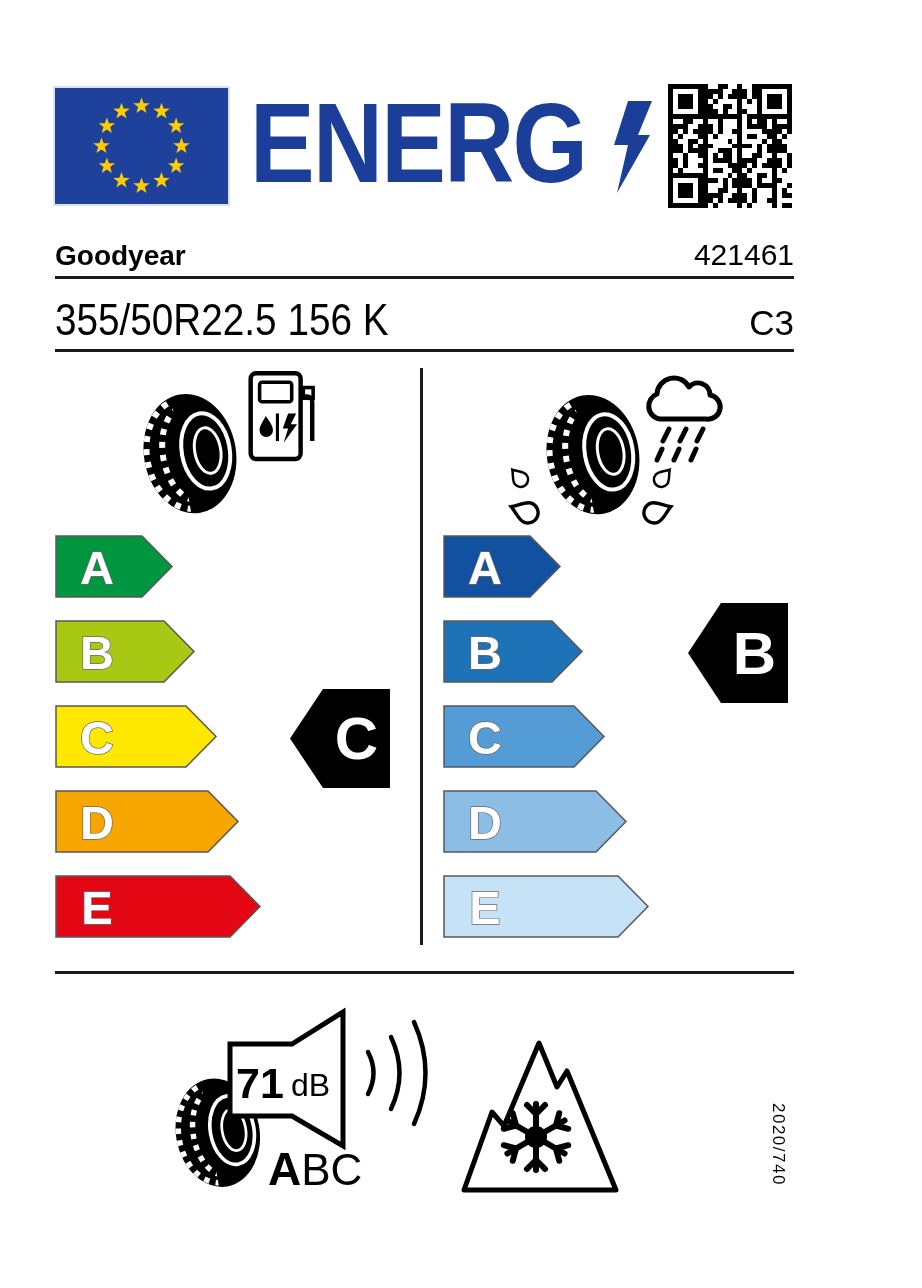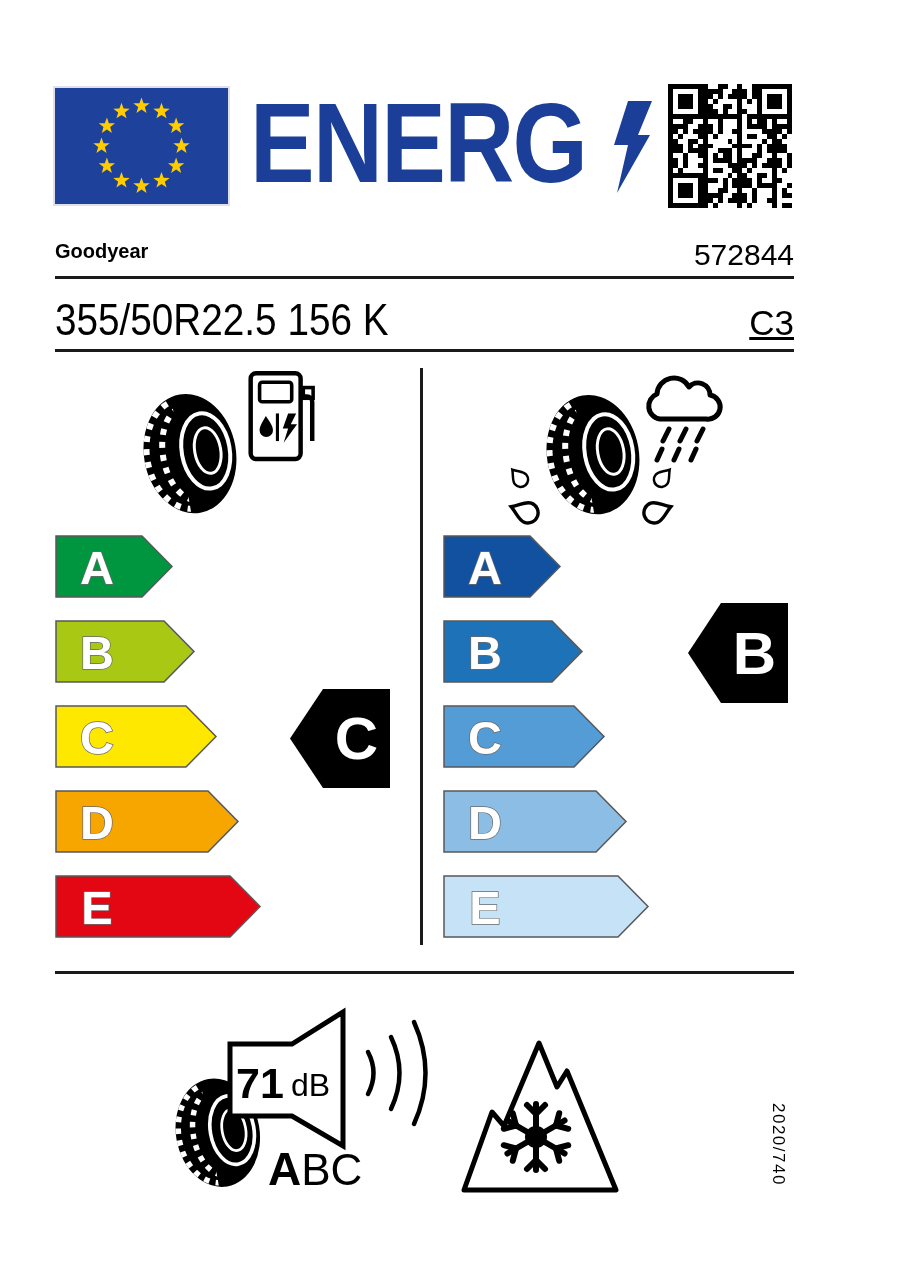--- a/index.html
+++ b/index.html
@@ -3,24 +3,24 @@
 <meta charset="utf-8">
 <style>
   html,body{margin:0;padding:0;background:#fff;}
   body{font-family:"Liberation Sans","DejaVu Sans",sans-serif;color:#000;}
   .label{position:relative;width:922px;height:1288px;background:#fff;overflow:hidden;}
   .abs{position:absolute;}
   .rule{position:absolute;background:#1a1a1a;height:3px;width:739px;left:55px;}
   .flag{position:absolute;left:55px;top:88px;width:173px;height:116px;background:#1e429b;outline:2px solid #dfe0ea;}
   .energ{position:absolute;left:250px;top:86px;font-size:114px;line-height:1;font-weight:bold;
          color:#1b3f99;letter-spacing:-2px;transform:scaleX(.85);transform-origin:left top;white-space:nowrap;}
-  .brand{position:absolute;left:55px;top:240px;font-size:20px;font-weight:bold;}
+  .brand{position:absolute;left:55px;top:240px;font-size:28px;font-weight:bold;}
   .code{position:absolute;right:128px;top:238px;font-size:30px;}
   .tsize{position:absolute;left:55px;top:294px;font-size:45px;transform:scaleX(.86);transform-origin:left top;white-space:nowrap;}
-  .tclass{position:absolute;right:128px;top:303px;font-size:35px;text-decoration:underline;}
+  .tclass{position:absolute;right:128px;top:303px;font-size:35px;}
   .divider{position:absolute;left:420px;top:368px;width:3px;height:577px;background:#1a1a1a;}
   .scale{position:absolute;top:535px;}
   .scale-l{left:55px;} .scale-r{left:443px;}
   .scale svg{display:block;margin-bottom:22px;}
   .sel{position:absolute;width:100px;}
   .sel svg{position:absolute;left:0;top:0;width:100%;height:100%;}
   .sel span{position:absolute;left:33%;top:0;width:67%;height:100%;display:flex;align-items:center;justify-content:center;
             color:#fff;font-weight:bold;font-size:60px;}
   .sel-l{left:290px;top:689px;height:99px;}
   .sel-r{left:688px;top:603px;height:100px;}
@@ -343,21 +343,21 @@
       <rect x="7" y="24" width="1" height="1" fill="#000"></rect>
       <rect x="9" y="24" width="1" height="1" fill="#000"></rect>
       <rect x="14" y="24" width="1" height="1" fill="#000"></rect>
       <rect x="16" y="24" width="1" height="1" fill="#000"></rect>
       <rect x="21" y="24" width="1" height="1" fill="#000"></rect>
       <rect x="23" y="24" width="1" height="1" fill="#000"></rect>
       <rect x="24" y="24" width="1" height="1" fill="#000"></rect>
     </svg>
 
   <div class="brand">Goodyear</div>
-  <div class="code">572844</div>
+  <div class="code">421461</div>
   <div class="rule" style="top:276px"></div>
   <div class="tsize">355/50R22.5 156 K</div>
   <div class="tclass">C3</div>
   <div class="rule" style="top:349px"></div>
 
   <div class="divider"></div>
 
   <svg class="abs" style="left:133px;top:388px" width="110" height="132" viewBox="0 0 110 132">
       <use href="#tire"></use>
     </svg>

